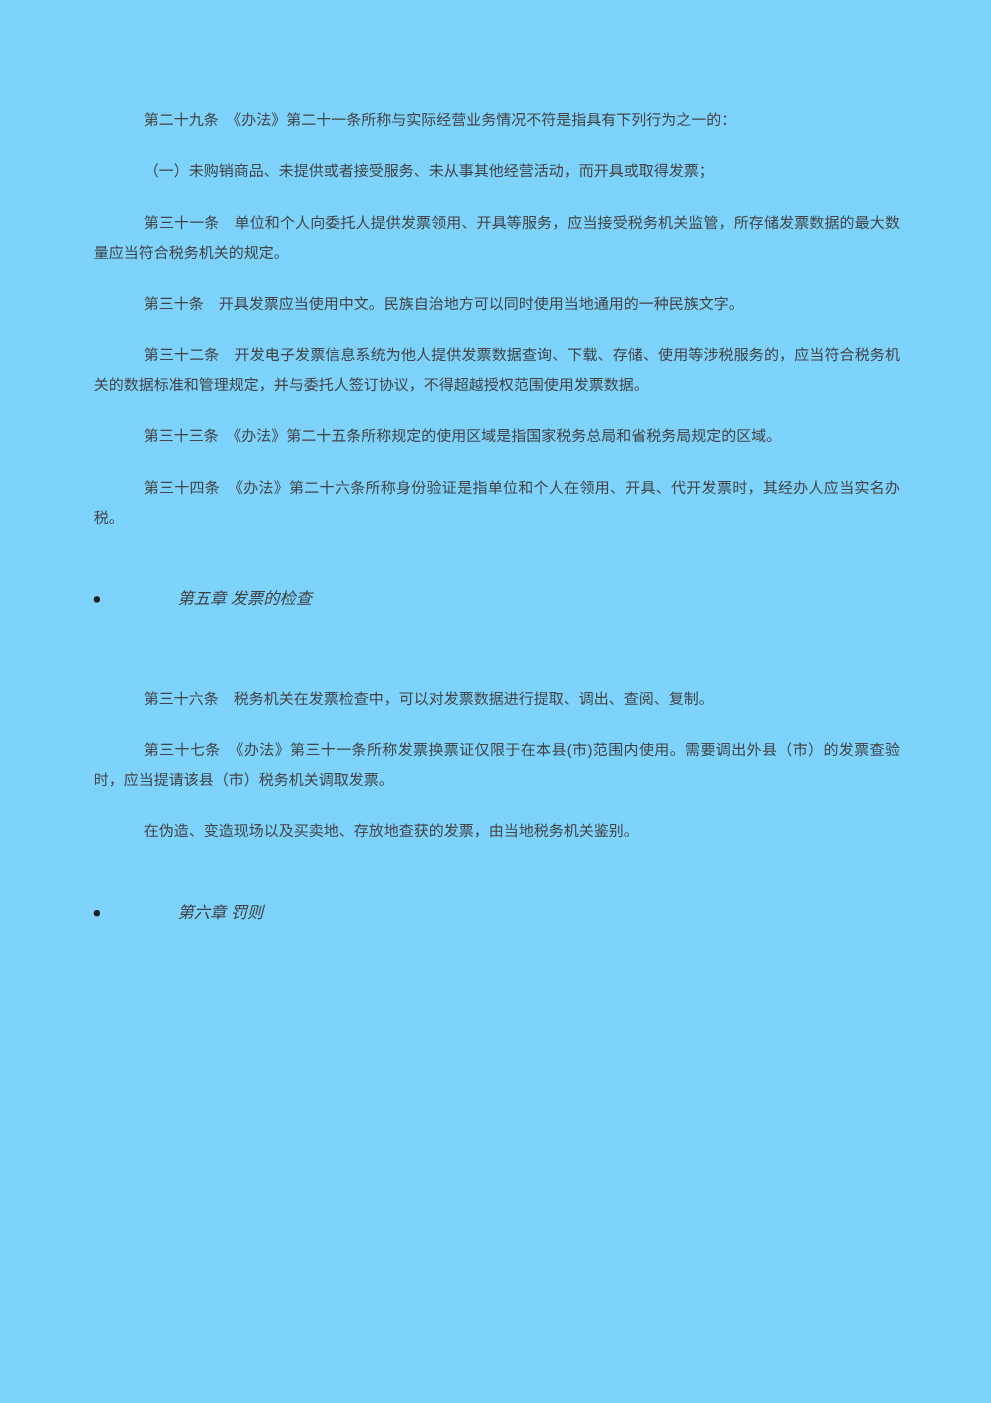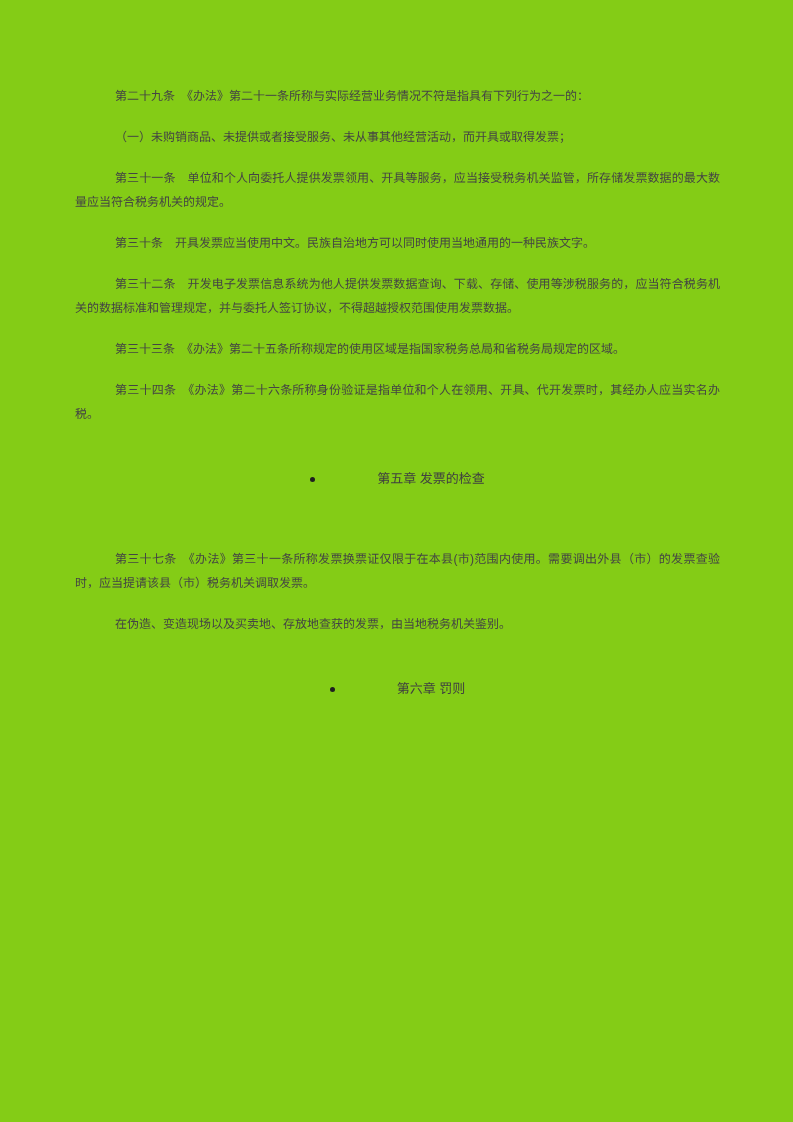--- a/index.html
+++ b/index.html
@@ -6,21 +6,21 @@
     margin: 0;
     padding: 0;
     background: #ffffff;
   }
   .page {
     position: relative;
     box-sizing: border-box;
     width: 793px;
     height: 1122px;
     margin: 0 auto;
-    background: #84cc16;
+    background: #7dd3fc;
     overflow: hidden;
     font-family: "Liberation Sans", sans-serif;
     color: #444444;
   }
   .doc-body {
     box-sizing: border-box;
     padding: 84px 73px 40px 75px;
   }
   .para {
     margin: 0 0 17px 0;
@@ -28,25 +28,26 @@
     line-height: 24px;
     text-align: justify;
     text-justify: inter-ideograph;
     text-indent: 40px;
     color: #444444;
     word-break: break-all;
   }
   .chapter-heading {
     display: flex;
     align-items: center;
-    justify-content: center;
+    justify-content: flex-start;
     margin: 41px 0 56px 0;
     font-size: 13px;
     line-height: 24px;
     color: #404040;
+    font-style: italic;
   }
   .bullet {
     flex: 0 0 auto;
     width: 5px;
     height: 5px;
     border-radius: 50%;
     background: #1f1f1f;
     margin-right: 62px;
   }
   .heading-text {
@@ -62,20 +63,21 @@
       <p class="para">（一）未购销商品、未提供或者接受服务、未从事其他经营活动，而开具或取得发票；</p>
       <p class="para">第三十一条　单位和个人向委托人提供发票领用、开具等服务，应当接受税务机关监管，所存储发票数据的最大数量应当符合税务机关的规定。</p>
       <p class="para">第三十条　开具发票应当使用中文。民族自治地方可以同时使用当地通用的一种民族文字。</p>
       <p class="para">第三十二条　开发电子发票信息系统为他人提供发票数据查询、下载、存储、使用等涉税服务的，应当符合税务机关的数据标准和管理规定，并与委托人签订协议，不得超越授权范围使用发票数据。</p>
       <p class="para">第三十三条　《办法》第二十五条所称规定的使用区域是指国家税务总局和省税务局规定的区域。</p>
       <p class="para">第三十四条　《办法》第二十六条所称身份验证是指单位和个人在领用、开具、代开发票时，其经办人应当实名办税。</p>
       <div class="chapter-heading">
         <span class="bullet"></span>
         <span class="heading-text">第五章 发票的检查</span>
       </div>
+      <p class="para">第三十六条　税务机关在发票检查中，可以对发票数据进行提取、调出、查阅、复制。</p>
       <p class="para">第三十七条　《办法》第三十一条所称发票换票证仅限于在本县(市)范围内使用。需要调出外县（市）的发票查验时，应当提请该县（市）税务机关调取发票。</p>
       <p class="para">在伪造、变造现场以及买卖地、存放地查获的发票，由当地税务机关鉴别。</p>
       <div class="chapter-heading">
         <span class="bullet"></span>
         <span class="heading-text">第六章 罚则</span>
       </div>
     </div>
 </div>
 
 </body></html>

